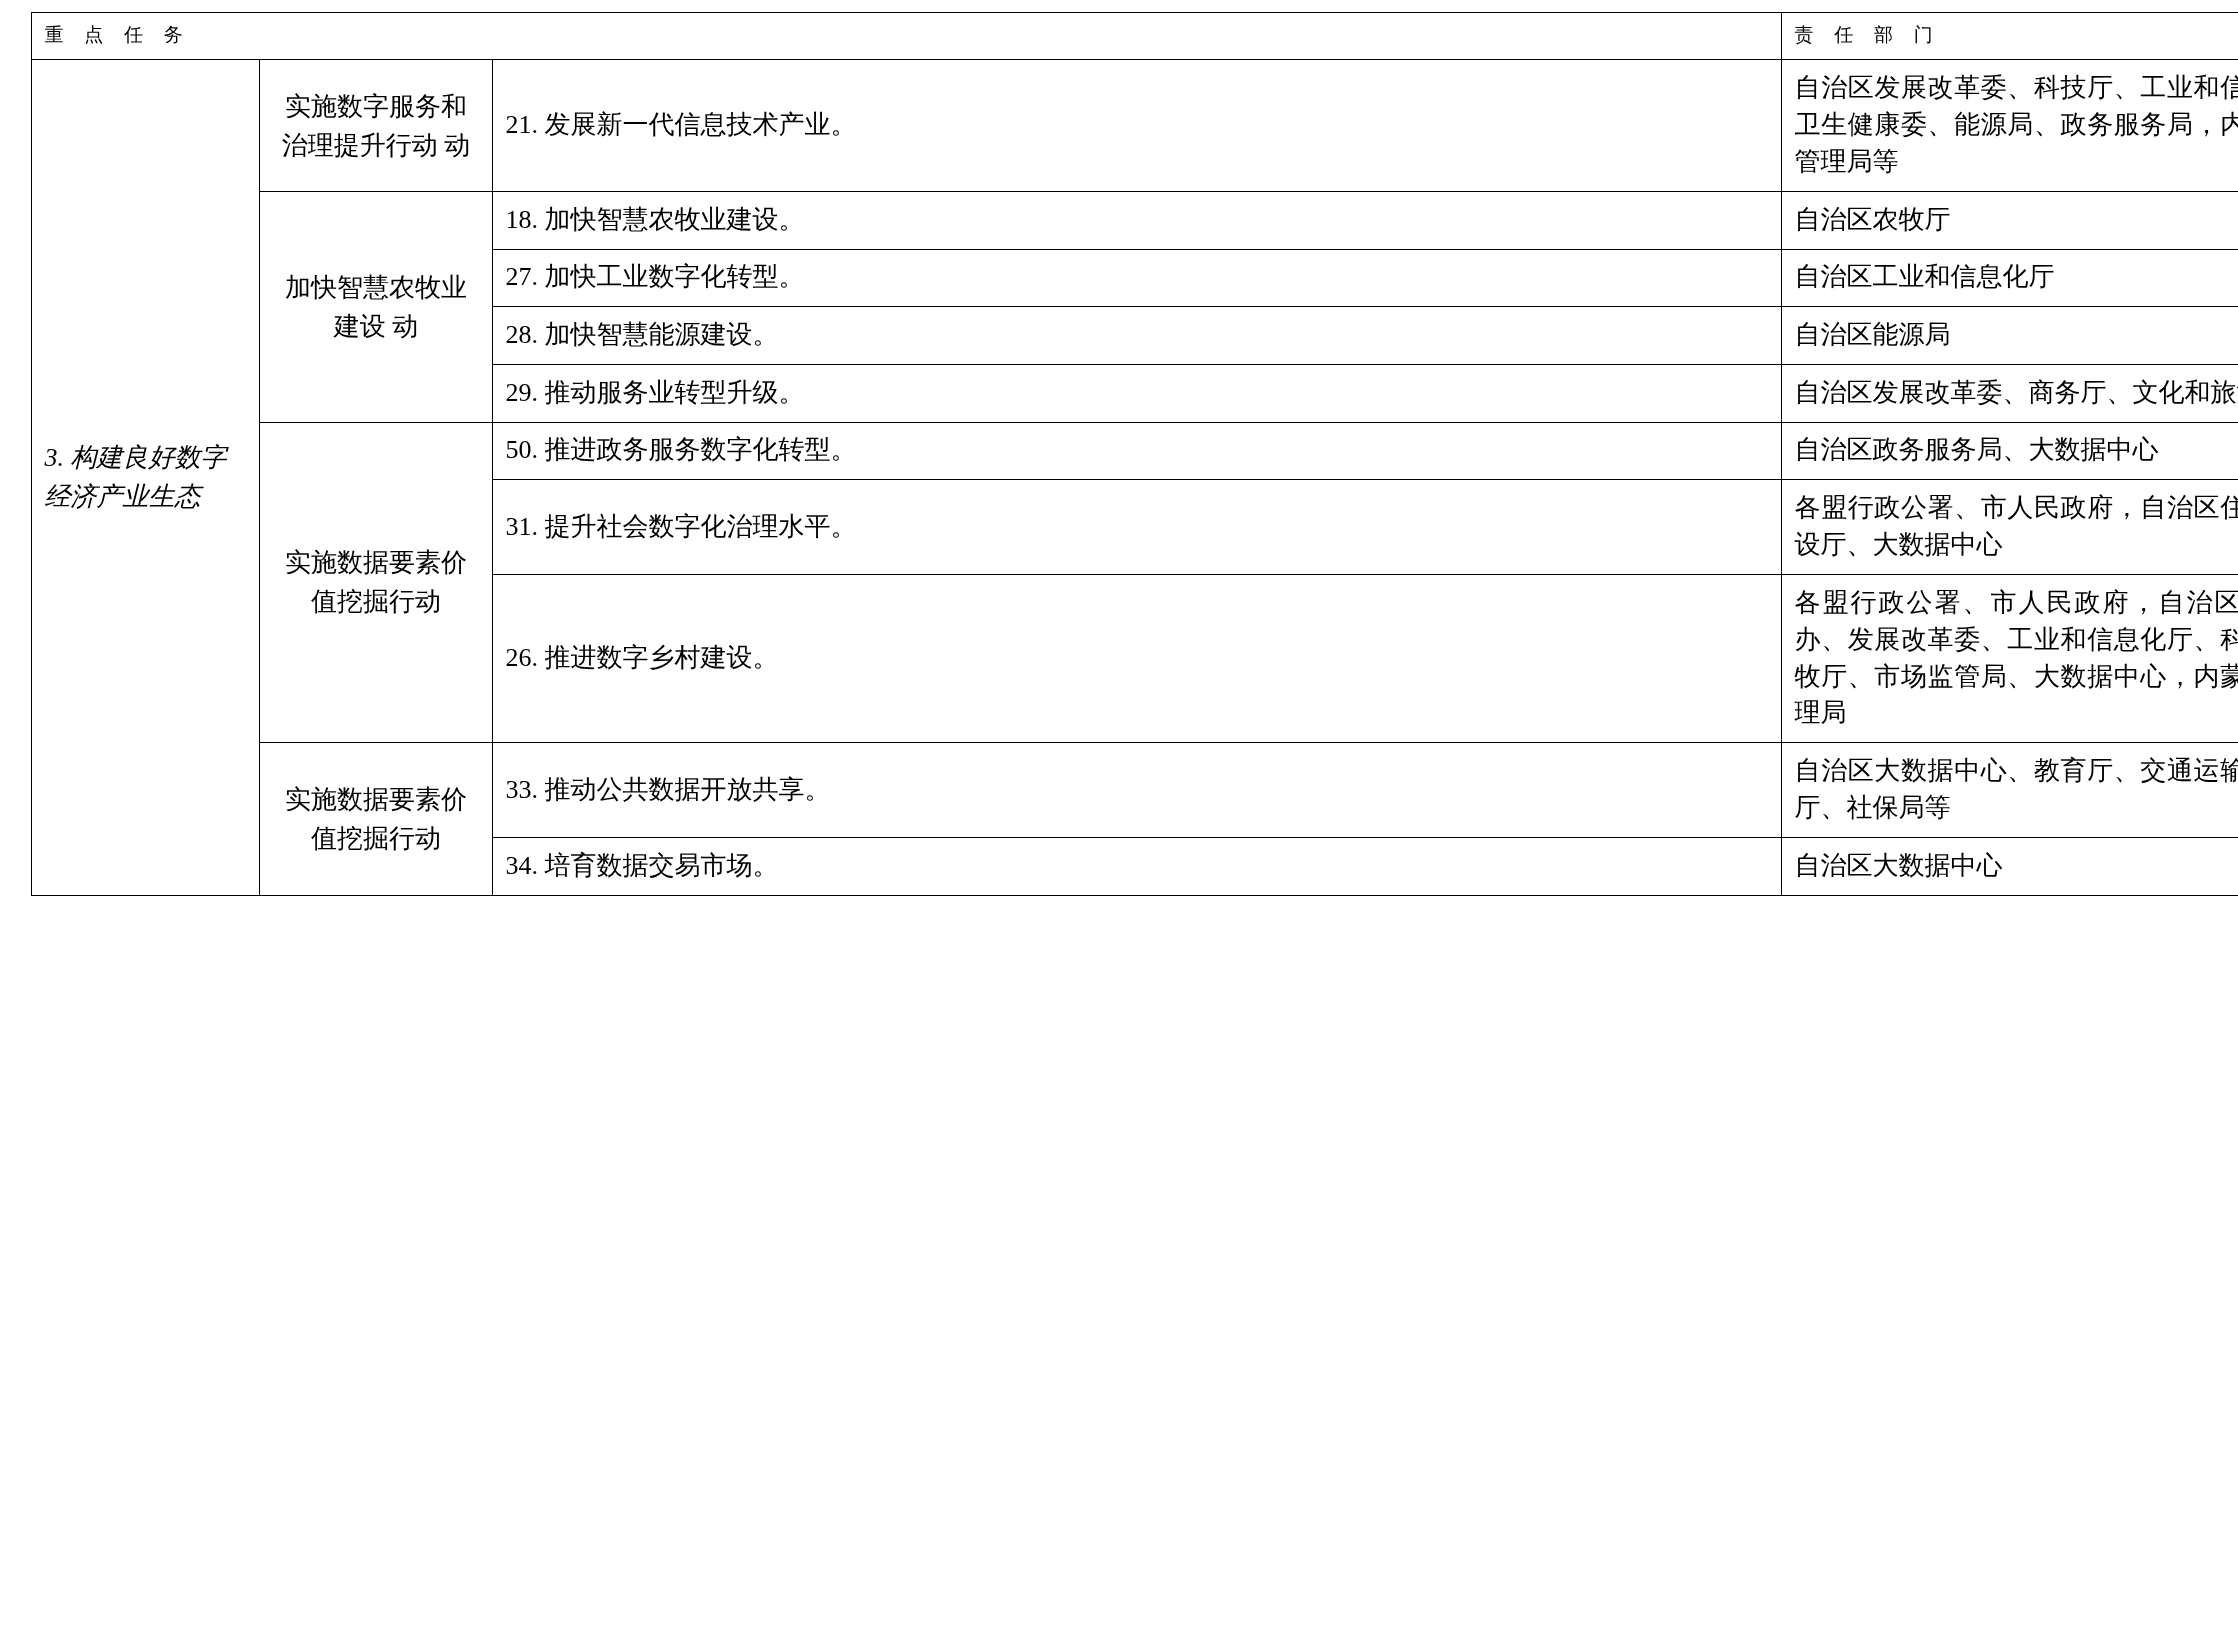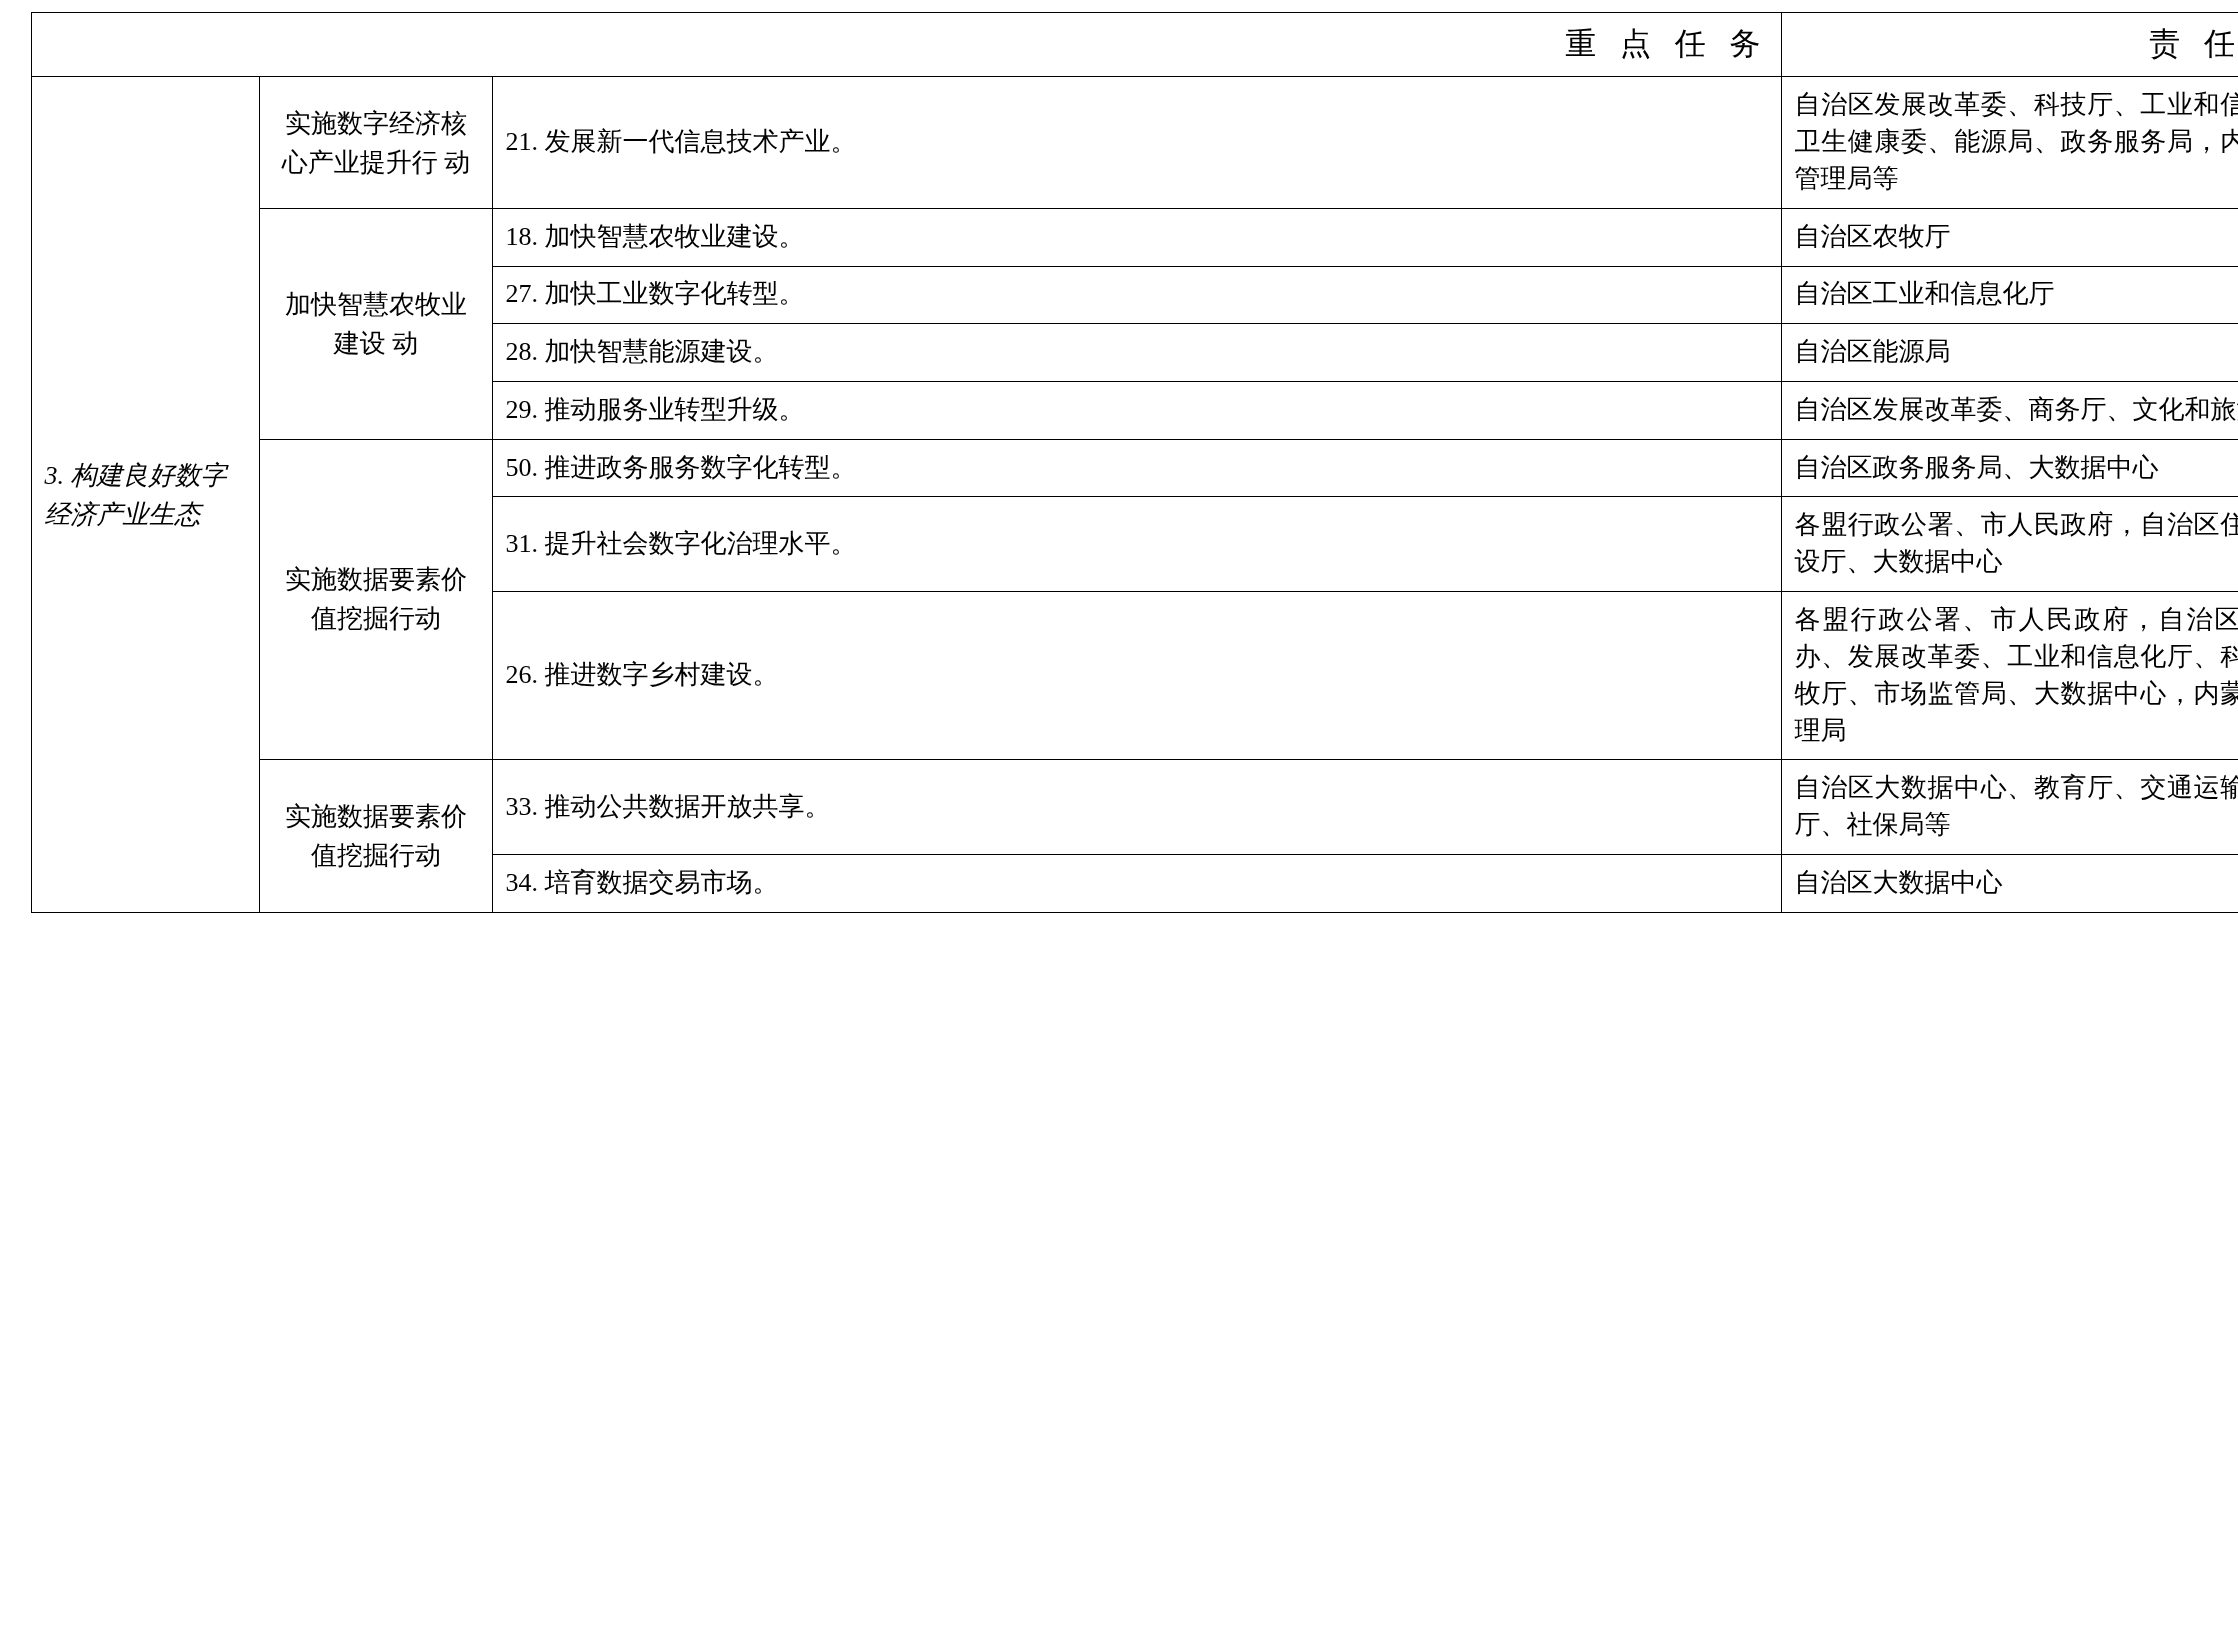--- a/index.html
+++ b/index.html
@@ -32,24 +32,24 @@
     padding: 9.9px 12.5px;
     font-weight: normal;
   }
   
   col.c-cat   { width: 228px; }
   col.c-sub   { width: 233px; }
   col.c-task  { width: 1289px; }
   col.c-dept  { width: 584px; }
 
   .hdr {
-    text-align: right;
+    text-align: left;
     letter-spacing: 8px;
     padding: 9px 0 9.9px 0;
-    font-size: 31px;
+    font-size: 19px;
   }
   .hdr-inner { display: inline-block; }
 
   .cat-cell {
     text-align: left;
     line-height: 1.5;
     padding-left: 13.4px;
     padding-right: 6.3px;
     font-style: italic;
   }
@@ -91,21 +91,21 @@
         <th class="hdr" colspan="3">
           <span class="hdr-inner">重 点 任 务</span>
         </th>
         <th class="hdr">
           <span class="hdr-inner">责 任 部 门</span>
         </th>
       </tr>
 
       <tr>
         <td class="cat-cell" rowspan="11">3. 构建良好数字经济产业生态</td>
-        <td class="sub-cell" rowspan="1">实施数字经济核心产业提升行  动</td>
+        <td class="sub-cell" rowspan="1">实施数字服务和治理提升行动  动</td>
         <td class="task-cell">21. 发展新一代信息技术产业。</td>
         <td class="dept-cell dept-just">自治区发展改革委、科技厅、工业和信息化厅、卫生健康委、能源局、政务服务局，内蒙古通信管理局等</td>
       </tr>
 
       <tr>
         <td class="sub-cell" rowspan="4">加快智慧农牧业建设  动</td>
         <td class="task-cell">18. 加快智慧农牧业建设。</td>
         <td class="dept-cell">自治区农牧厅</td>
       </tr>
       <tr>

